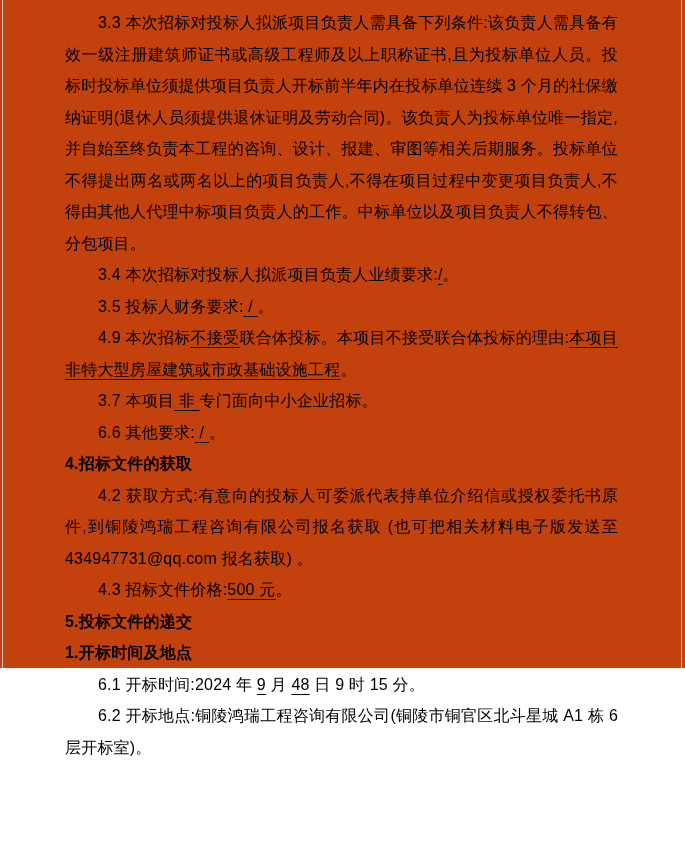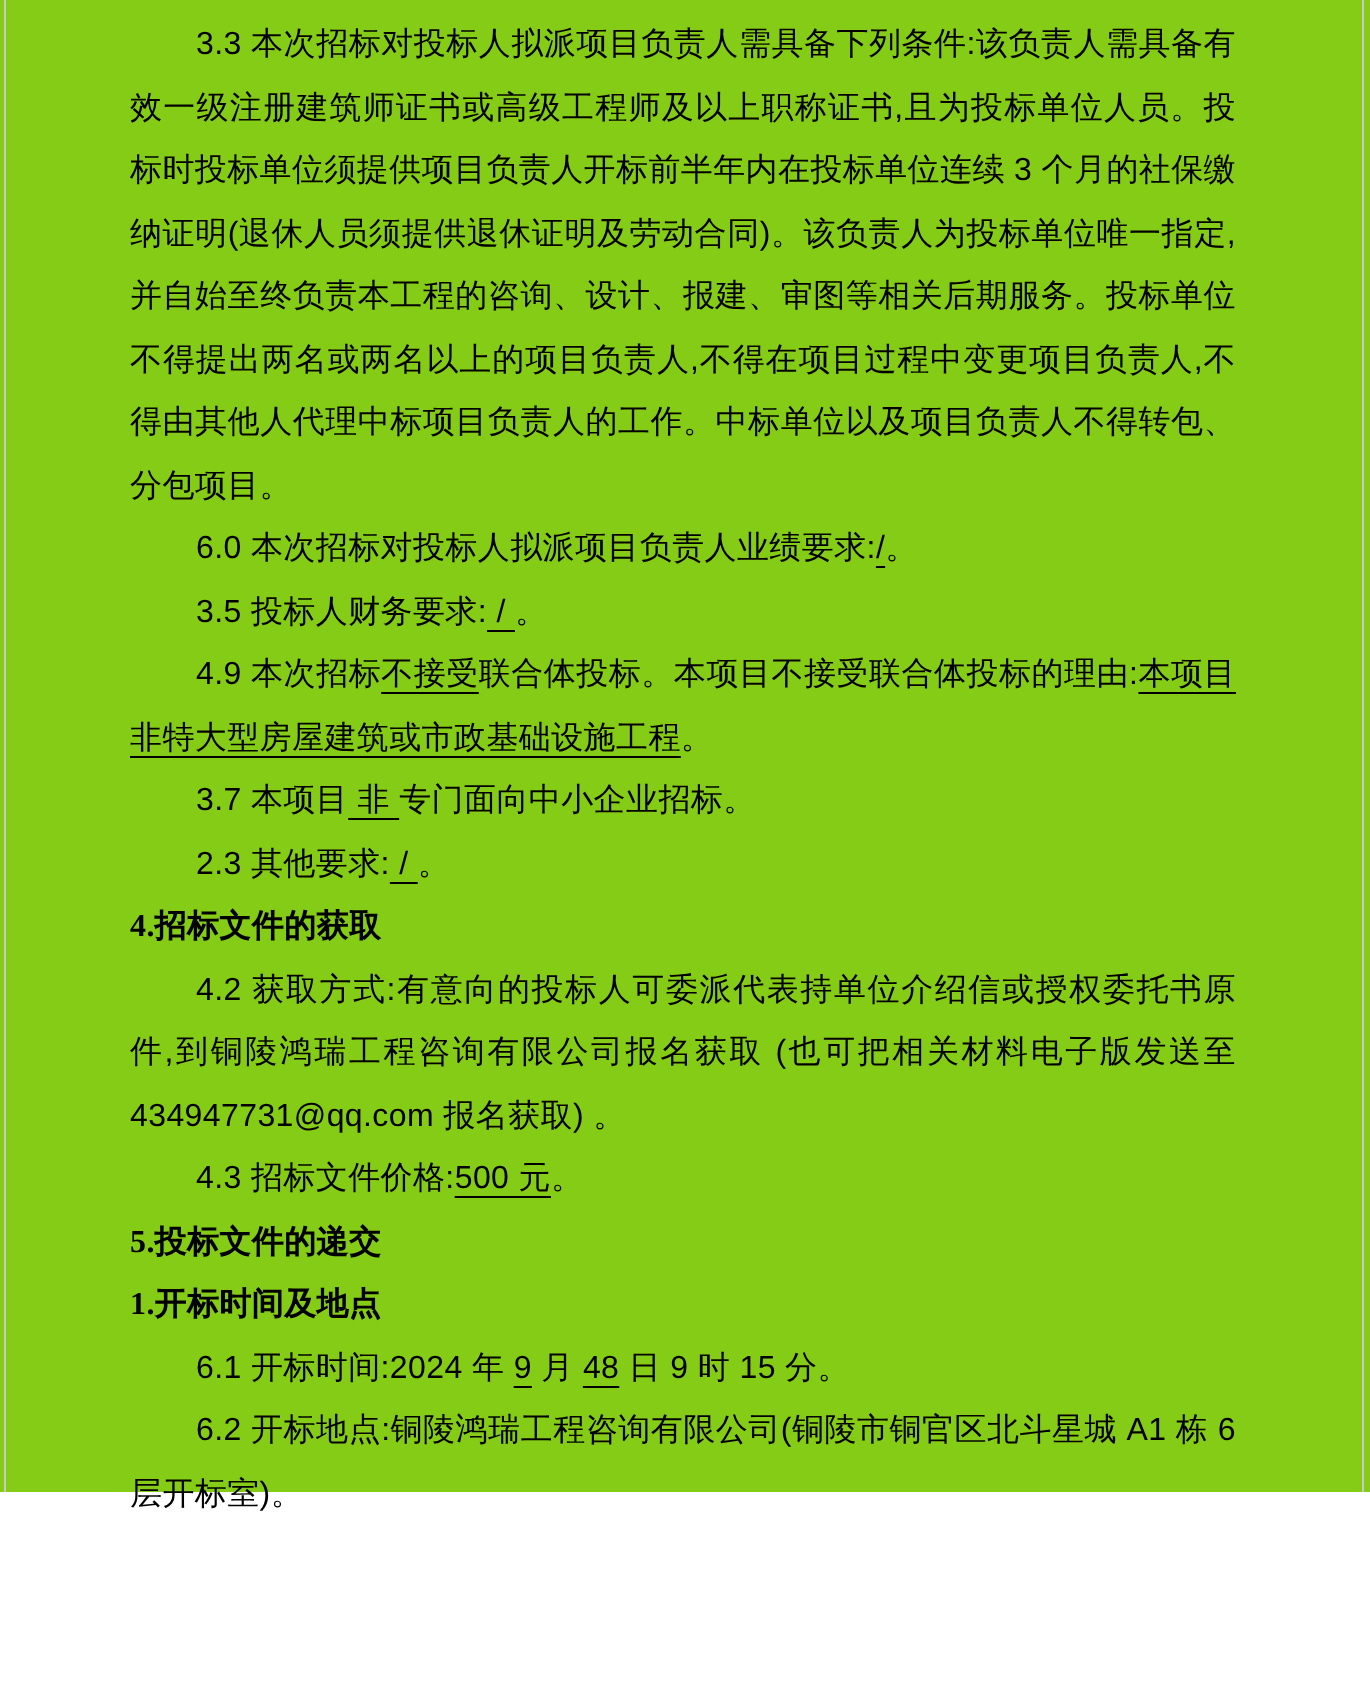--- a/index.html
+++ b/index.html
@@ -7,22 +7,22 @@
     width: 685px;
     height: 851px;
     background: #ffffff;
     overflow: hidden;
     font-family: "Liberation Sans", sans-serif;
     color: #000000;
   }
   .page {
     position: relative;
     width: 685px;
-    height: 746px;
-    background: #84cc16;
+    height: 668px;
+    background: #c2410c;
   }
   .edge {
     position: absolute;
     top: 0;
     bottom: 0;
     width: 1px;
     background: #c9c9c9;
   }
   .edge.left  { left: 2px; }
   .edge.right { left: 681px; }
@@ -31,40 +31,40 @@
     left: 65px;
     top: 7px;
     width: 553px;
     font-size: 16px;
     line-height: 31.5px;
     text-align: justify;
     letter-spacing: 0.2px;
     color: #000000;
   }
   .para { text-indent: 33px; }
-  .heading { font-weight: bold; text-indent: 0; font-family: Liberation Serif, serif; }
+  .heading { font-weight: bold; text-indent: 0; }
   .u {
     text-decoration: underline;
     text-underline-offset: 4px;
     text-decoration-thickness: 1px;
   }
 </style>
 </head>
 <body>
 
 <div class="page">
   <div class="edge left"></div>
   <div class="edge right"></div>
   <div class="doc" id="doc">
       <div class="para"><span>3.3 本次招标对投标人拟派项目负责人需具备下列条件:该负责人需具备有效一级注册建筑师证书或高级工程师及以上职称证书,且为投标单位人员。投标时投标单位须提供项目负责人开标前半年内在投标单位连续 3 个月的社保缴纳证明(退休人员须提供退休证明及劳动合同)。该负责人为投标单位唯一指定,并自始至终负责本工程的咨询、设计、报建、审图等相关后期服务。投标单位不得提出两名或两名以上的项目负责人,不得在项目过程中变更项目负责人,不得由其他人代理中标项目负责人的工作。中标单位以及项目负责人不得转包、分包项目。</span></div>
-      <div class="para"><span>6.0 本次招标对投标人拟派项目负责人业绩要求:</span><span class="u">/</span><span>。</span></div>
+      <div class="para"><span>3.4 本次招标对投标人拟派项目负责人业绩要求:</span><span class="u">/</span><span>。</span></div>
       <div class="para"><span>3.5  投标人财务要求:</span><span class="u"> / </span><span>。</span></div>
       <div class="para"><span>4.9  本次招标</span><span class="u">不接受</span><span>联合体投标。本项目不接受联合体投标的理由:</span><span class="u">本项目非特大型房屋建筑或市政基础设施工程</span><span>。</span></div>
       <div class="para"><span>3.7 本项目</span><span class="u"> 非 </span><span>专门面向中小企业招标。</span></div>
-      <div class="para"><span>2.3 其他要求:</span><span class="u"> / </span><span>。</span></div>
+      <div class="para"><span>6.6 其他要求:</span><span class="u"> / </span><span>。</span></div>
       <div class="heading"><span>4.招标文件的获取</span></div>
       <div class="para"><span>4.2 获取方式:有意向的投标人可委派代表持单位介绍信或授权委托书原件,到铜陵鸿瑞工程咨询有限公司报名获取 (也可把相关材料电子版发送至 434947731@qq.com 报名获取) 。</span></div>
       <div class="para"><span>4.3  招标文件价格:</span><span class="u">500 元</span><span>。</span></div>
       <div class="heading"><span>5.投标文件的递交</span></div>
       <div class="heading"><span>1.开标时间及地点</span></div>
       <div class="para"><span>6.1  开标时间:2024 年 </span><span class="u">9</span><span> 月 </span><span class="u">48</span><span> 日 9 时 15 分。</span></div>
       <div class="para"><span>6.2  开标地点:铜陵鸿瑞工程咨询有限公司(铜陵市铜官区北斗星城 A1 栋 6 层开标室)。</span></div>
     </div>
 </div>
 

